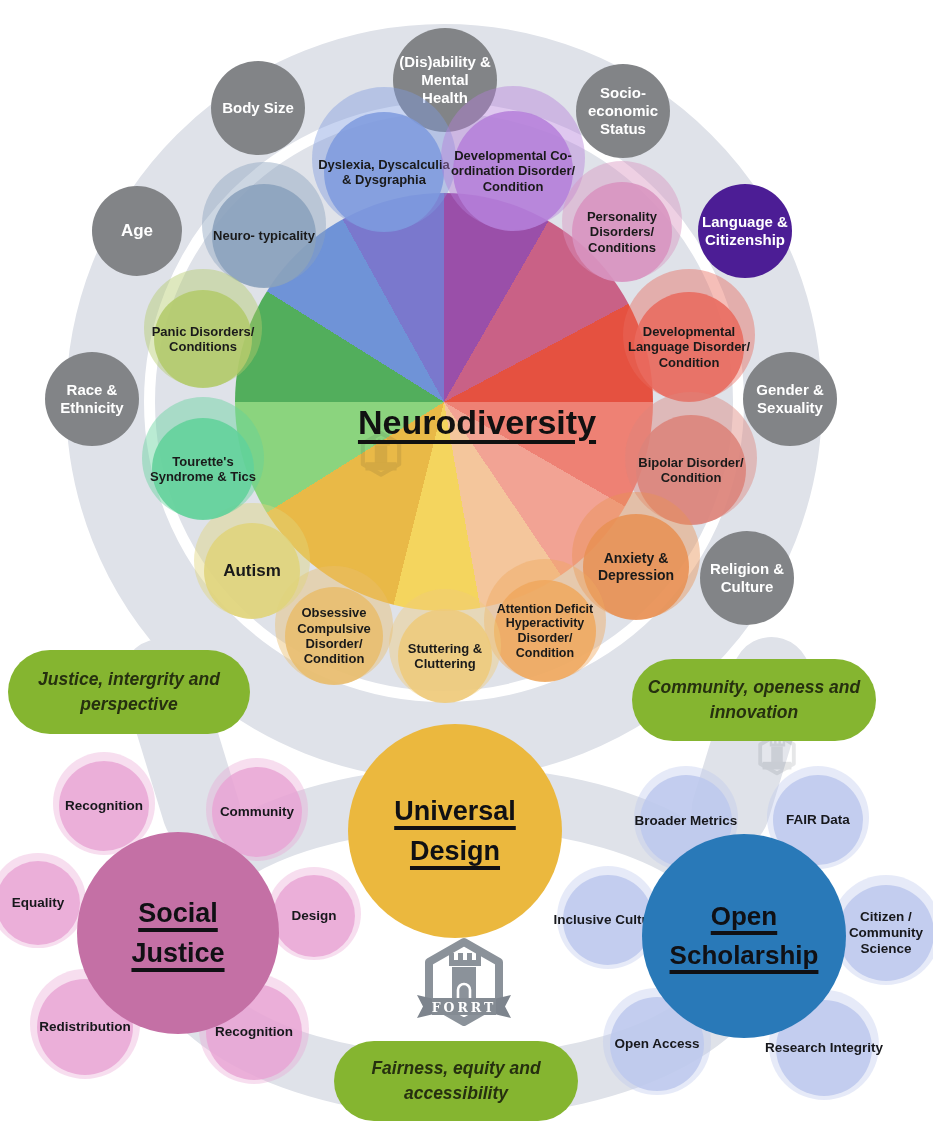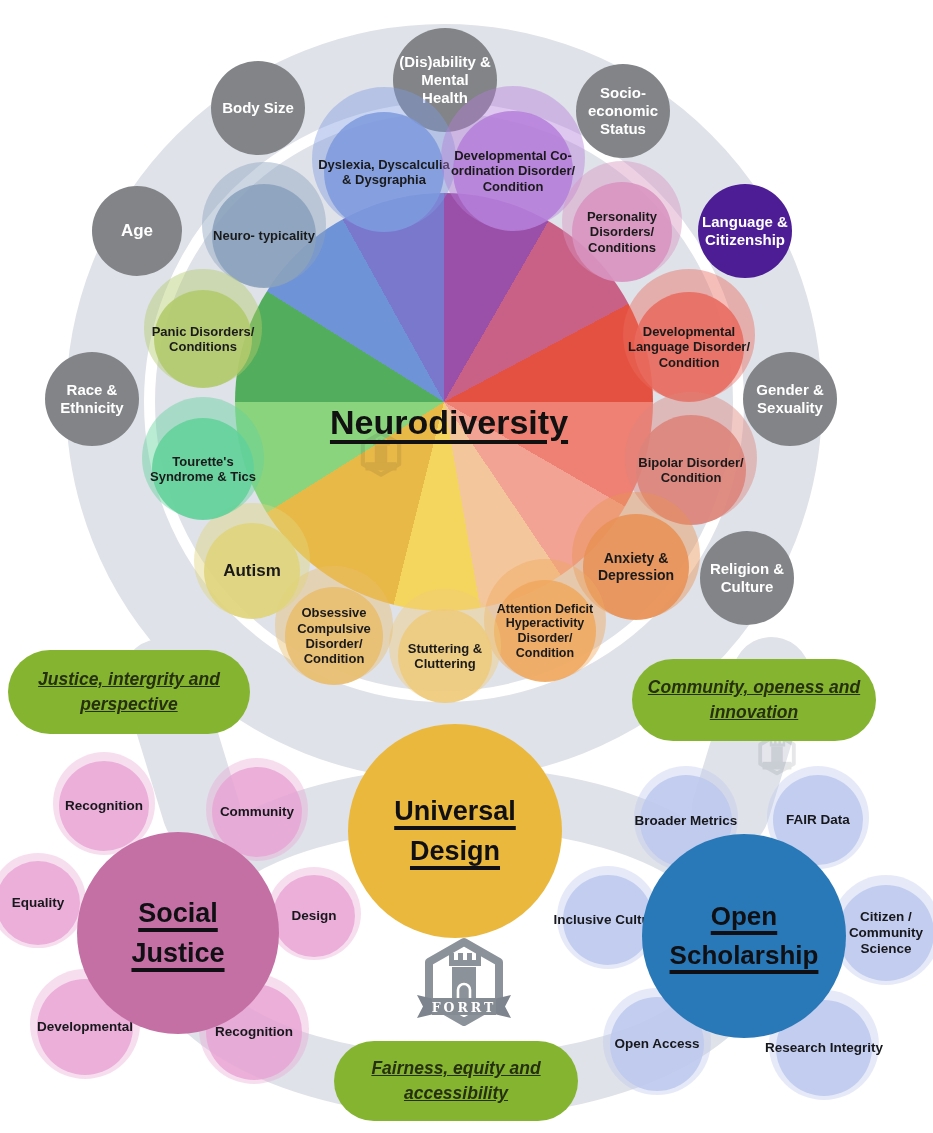--- a/index.html
+++ b/index.html
@@ -15,25 +15,25 @@
                border-radius:50%;background:inherit;opacity:.5;}
   .sat span{position:relative;display:block;width:112%;margin:0 -6%;}
   .bsat{z-index:5;color:#17181c;font-weight:700;font-size:13.5px;line-height:1.2;}
   .bsat::before{content:"";position:absolute;width:114%;height:114%;left:-7%;top:-10%;
                 border-radius:50%;background:inherit;opacity:.45;}
   .bsat span{position:relative;display:block;width:124%;margin:0 -12%;}
   .hub{z-index:6;color:#101014;font-weight:700;}
   .u{text-decoration:underline;text-decoration-thickness:4px;text-underline-offset:6px;}
   .hub .u{line-height:1.5;}
   #wheel{position:absolute;left:235px;top:193px;width:418px;height:418px;border-radius:50%;z-index:4;}
-  #nd-title{position:absolute;left:299px;top:403px;width:300px;text-align:center;z-index:5;
+  #nd-title{position:absolute;left:327px;top:403px;width:300px;text-align:center;z-index:5;
             font-size:34px;font-weight:700;color:#111;}
   .pill{position:absolute;z-index:6;border-radius:44px;display:flex;align-items:center;justify-content:center;
         text-align:center;font-weight:700;font-style:italic;font-size:17.5px;line-height:1.42;color:#26300f;
-        padding:6px 14px;box-sizing:border-box;text-decoration:underline;}
+        padding:6px 14px;box-sizing:border-box;}
   .wm{position:absolute;z-index:2;opacity:.16;}
   #wheel-wm{z-index:4;opacity:.10;}
   #forrt-logo{position:absolute;left:408px;top:936px;width:112px;height:104px;z-index:7;}
 </style>
 </head>
 <body>
 
 <div id="stage">
 
   <div class="ring" style="left:66px;top:24px;width:756px;height:756px;border-width:78px;border-color:#dfe2e9;"></div>
@@ -139,21 +139,21 @@
   <div class="circle bsat" style="left: 212px; top: 767px; width: 90px; height: 90px; background: rgba(232, 164, 212, 0.8);">
       <span>Community</span>
     </div>
   <div class="circle bsat" style="left: -4px; top: 861px; width: 84px; height: 84px; background: rgba(232, 164, 212, 0.8);">
       <span>Equality</span>
     </div>
   <div class="circle bsat" style="left: 273px; top: 875px; width: 82px; height: 82px; background: rgba(232, 164, 212, 0.8);">
       <span>Design</span>
     </div>
   <div class="circle bsat" style="left: 37px; top: 979px; width: 96px; height: 96px; background: rgba(232, 164, 212, 0.8);">
-      <span>Developmental</span>
+      <span>Redistribution</span>
     </div>
   <div class="circle bsat" style="left: 206px; top: 984px; width: 96px; height: 96px; background: rgba(232, 164, 212, 0.8);">
       <span>Recognition</span>
     </div>
   <div class="circle hub" style="left: 77px; top: 832px; width: 202px; height: 202px; font-size: 27px; background: rgb(196, 112, 165);">
       <span class="u" style="display:block;width:150px;">Social Justice</span>
     </div>
 
   <div class="circle hub" style="left: 348px; top: 724px; width: 214px; height: 214px; font-size: 27px; background: rgb(235, 184, 62);">
       <span class="u" style="display:block;width:160px;">Universal Design</span>

